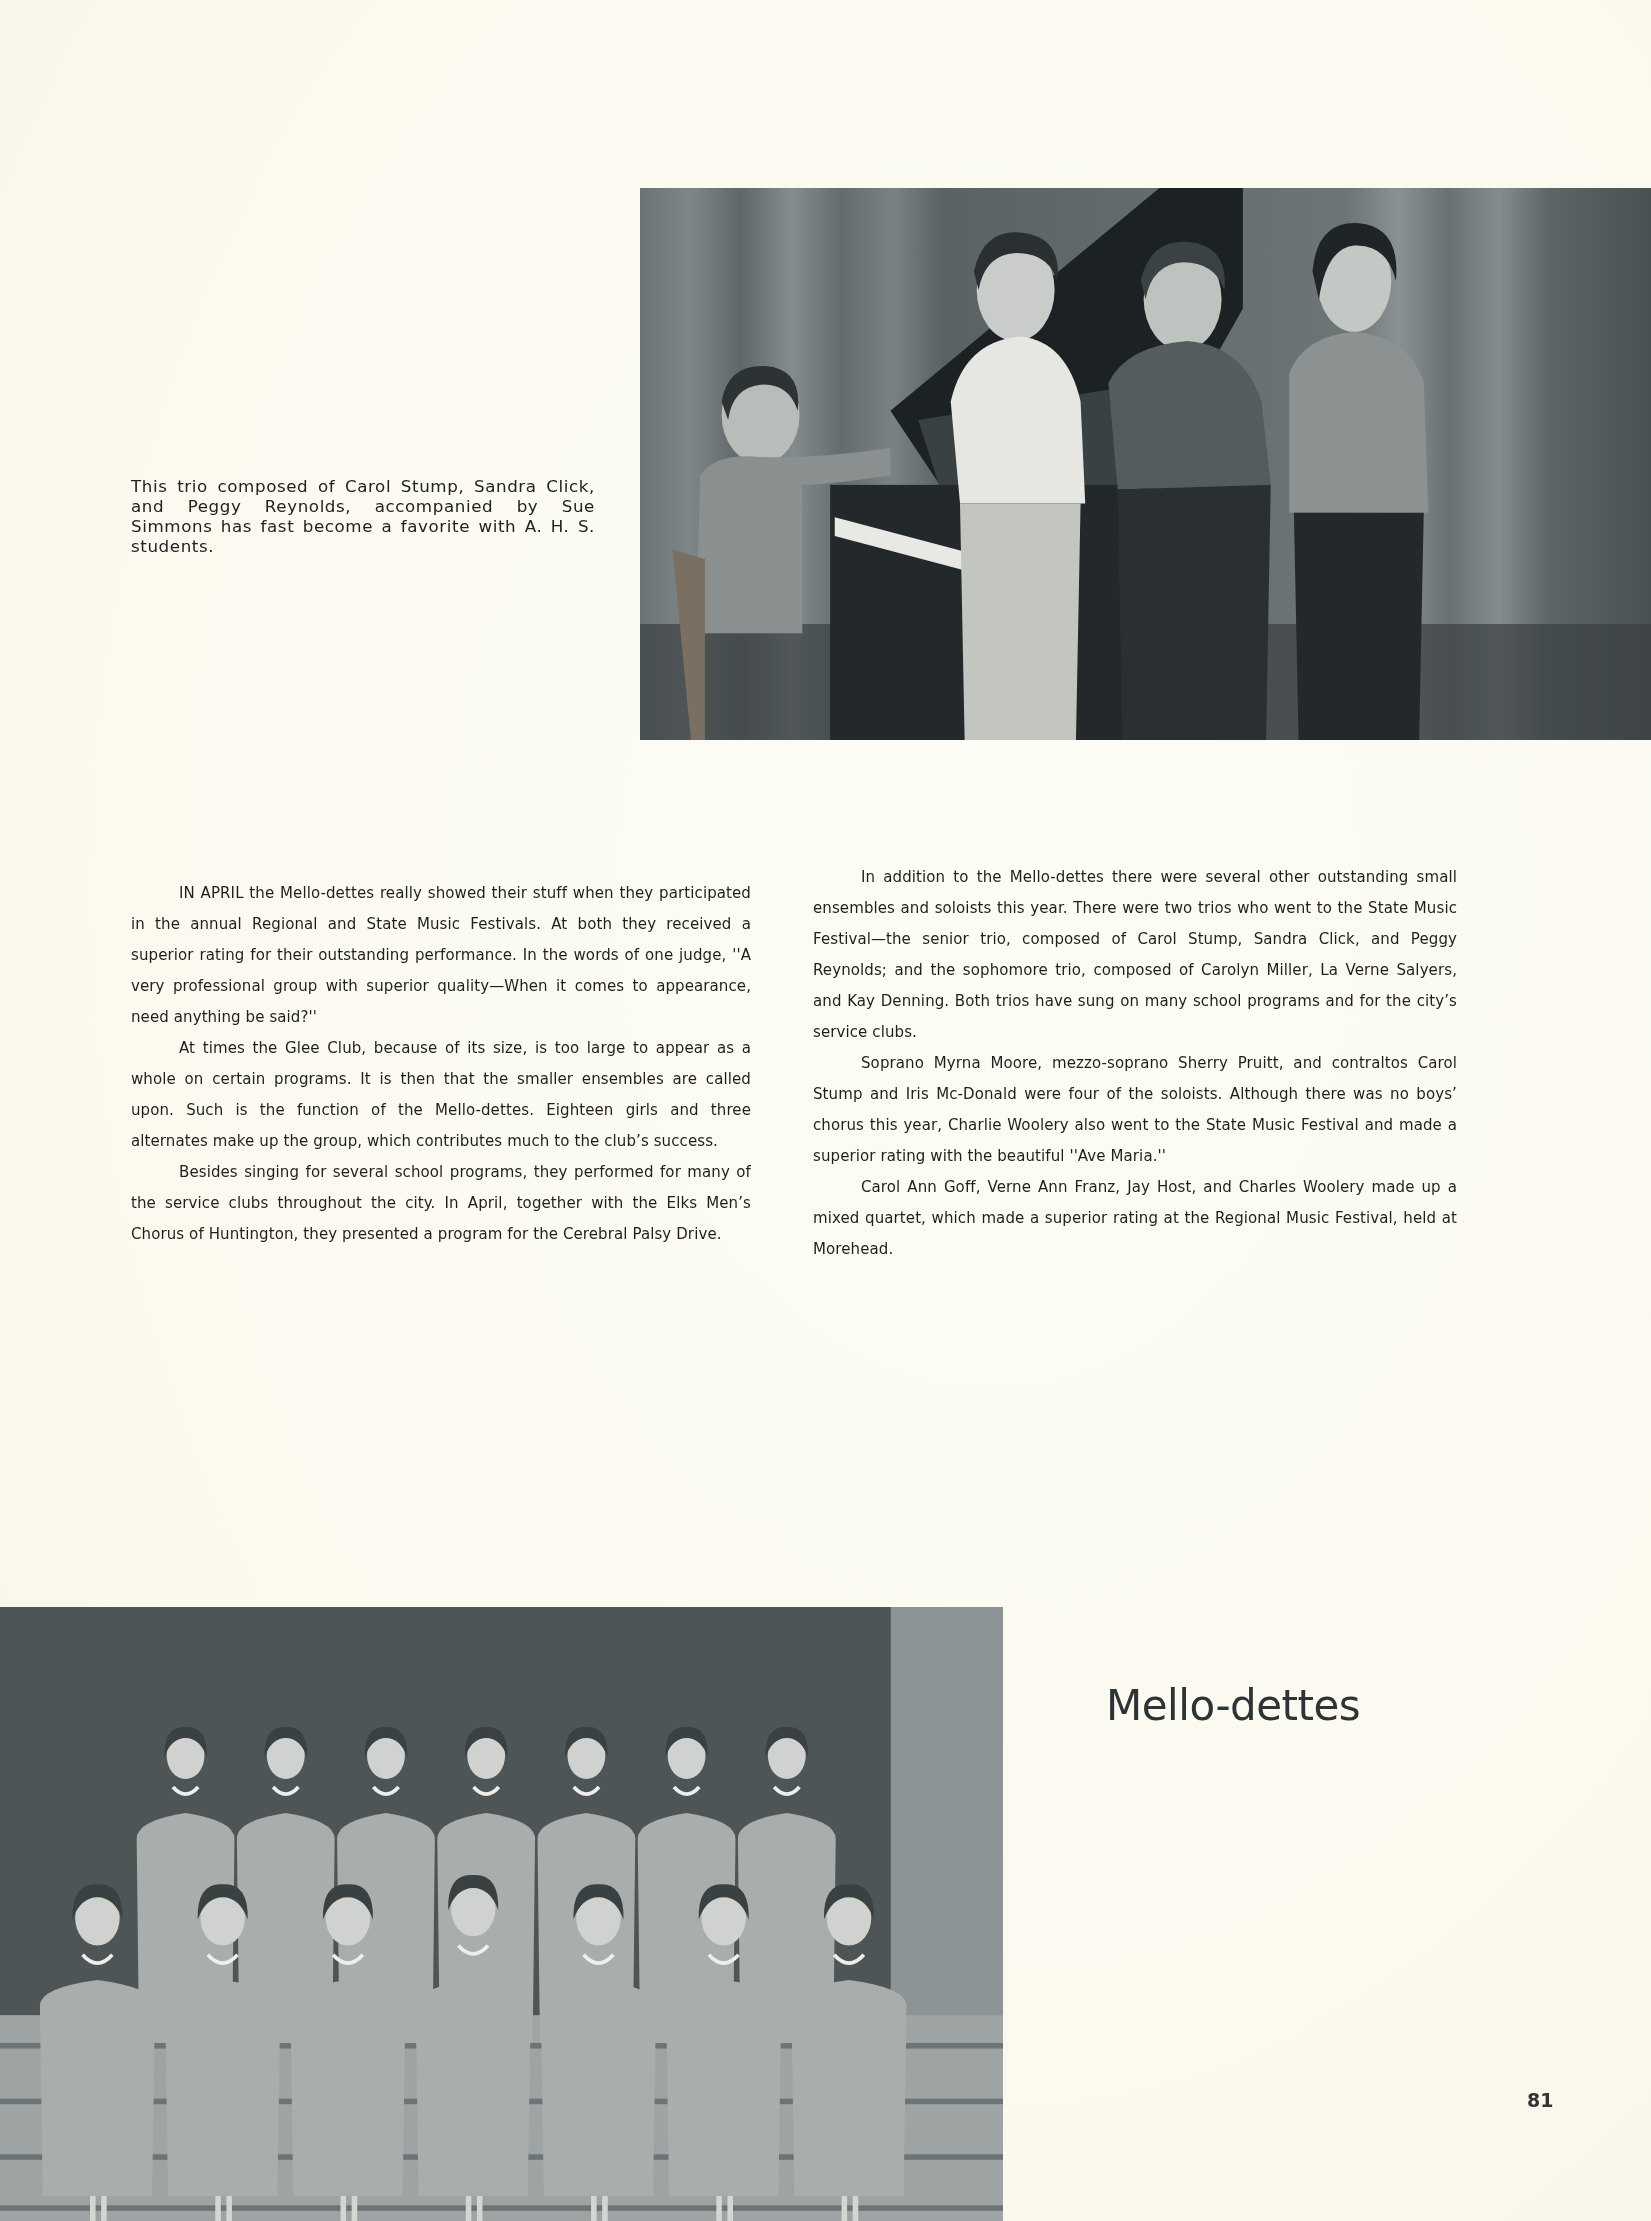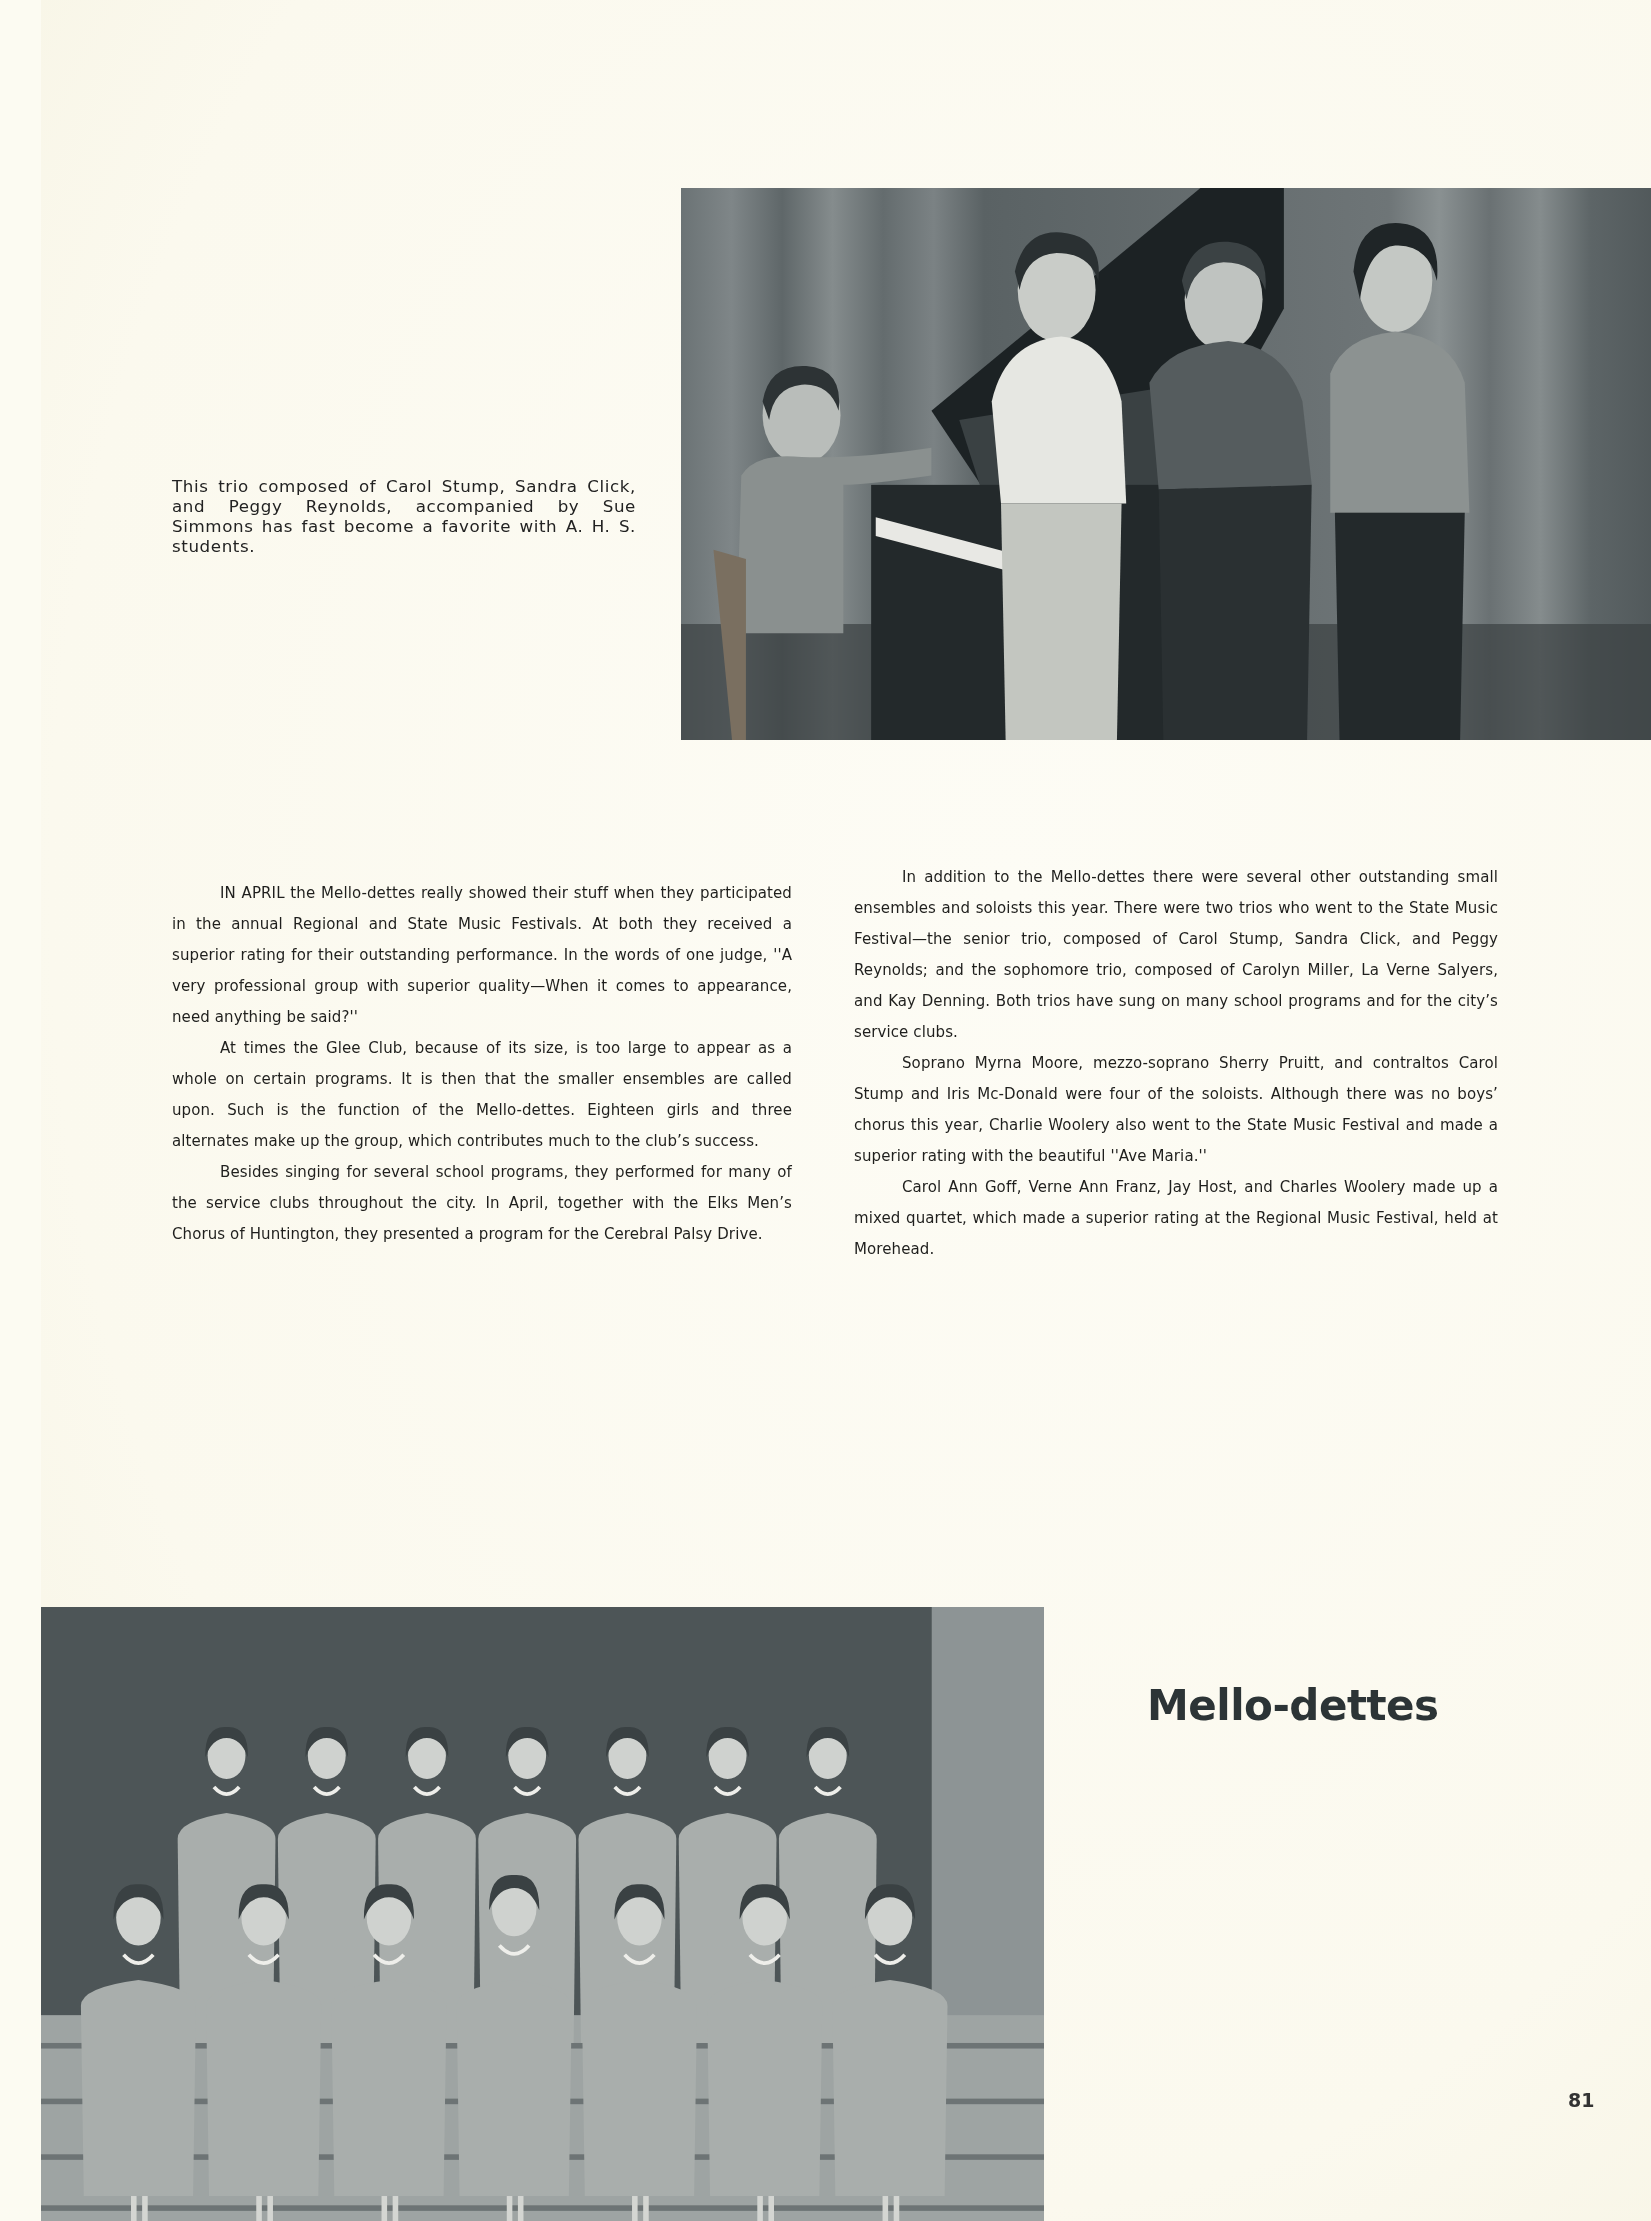--- a/index.html
+++ b/index.html
@@ -2,21 +2,21 @@
 <html style="font-size:15px"><head>
 <meta charset="utf-8">
 <style>
   html, body { margin: 0; padding: 0; }
   body {
     width: 1651px; height: 2222px; position: relative; overflow: hidden;
     background: #fcfbf2;
     font-family: "DejaVu Sans", sans-serif;
     color: #1d1d1b;
   }
-  .page { position: absolute; inset: 0; background: radial-gradient(ellipse at 60% 40%, #fdfcf5 0%, #fbf9ee 70%, #f6f3e2 100%); margin-left: 41px; }
+  .page { position: absolute; inset: 0; background: radial-gradient(ellipse at 60% 40%, #fdfcf5 0%, #fbf9ee 70%, #f6f3e2 100%); }
 
   
   .photo { position: absolute; overflow: hidden; background: #5d6466; }
   .photo svg { position: absolute; left: 0; top: 0; width: 100%; height: 100%; display: block; }
   #trio-photo { left: 640px; top: 188px; width: 1011px; height: 552px; }
   #group-photo { left: 0; top: 1607px; width: 1003px; height: 615px; }
 
   .caption {
     position: absolute; font-size: 16.7px; line-height: 20px;
     text-align: justify; text-align-last: left; letter-spacing: 0.6px; word-spacing: 1.9px;
@@ -27,21 +27,21 @@
   .column {
     position: absolute; font-size: 15px; line-height: 31px;
     text-align: justify; color: #1f1f1d; letter-spacing: 0.1px;
   }
   .column p { margin: 0; text-indent: 48px; }
   #left-column { left: 131px; top: 878px; width: 620px; }
   #right-column { left: 813px; top: 862px; width: 644px; }
 
   #mello-title {
     position: absolute; left: 1106px; top: 1681px;
-    font-family: "DejaVu Sans", sans-serif; font-weight: bold;
+    font-family: "DejaVu Sans", sans-serif; font-weight: normal;
     font-size: 42px; letter-spacing: -0.5px; color: #2c3436; margin: 0;
   }
   #mello-caption { left: 1055px; top: 1759px; width: 382px; font-size: 16.7px; line-height: 21.3px; }
 
   #page-number {
     position: absolute; left: 1527px; top: 2089px;
     font-size: 19px; font-weight: bold; color: #333;
   }
 </style>
 </head>

